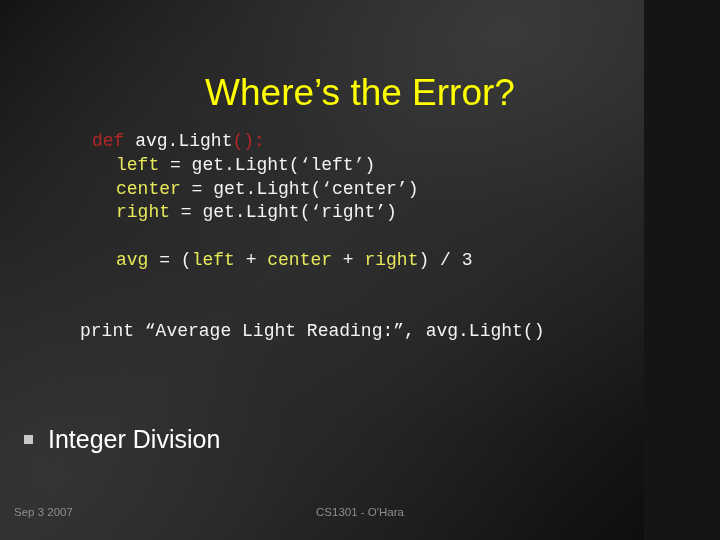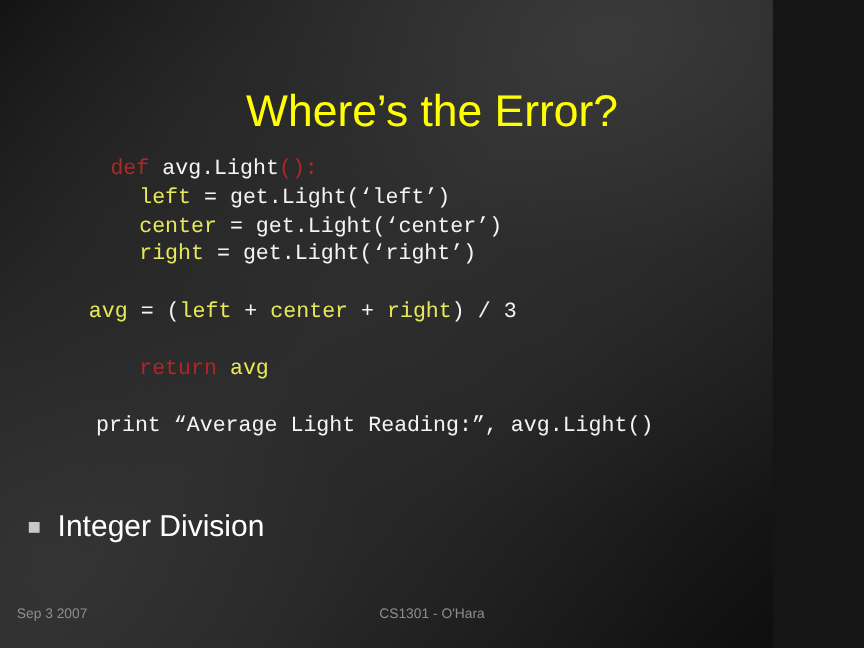--- a/index.html
+++ b/index.html
@@ -125,23 +125,22 @@
 <div id="slide">
 
   <h1 id="title">Where’s the Error?</h1>
 
   <div id="code-block">
       <div class="code-line" style="padding-left: 92px;"><span class="tok-red">def</span><span class="tok-white"> </span><span class="tok-white">avg.Light</span><span class="tok-red">():</span></div>
       <div class="code-line" style="padding-left: 116px;"><span class="tok-yellow">left</span><span class="tok-white"> = get.Light(‘left’)</span></div>
       <div class="code-line" style="padding-left: 116px;"><span class="tok-yellow">center</span><span class="tok-white"> = get.Light(‘center’)</span></div>
       <div class="code-line" style="padding-left: 116px;"><span class="tok-yellow">right</span><span class="tok-white"> = get.Light(‘right’)</span></div>
       <div class="code-line blank" style="padding-left: 0px;"></div>
-      <div class="code-line" style="padding-left: 74px;"><span class="tok-yellow">avg</span><span class="tok-white"> = (</span><span class="tok-yellow">left</span><span class="tok-white"> + </span><span class="tok-yellow">center</span><span class="tok-white"> + </span><span class="tok-yellow">right</span><span class="tok-white">) / 3</span></div>
+      <div class="code-line" style="padding-left: 116px;"><span class="tok-yellow">avg</span><span class="tok-white"> = (</span><span class="tok-yellow">left</span><span class="tok-white"> + </span><span class="tok-yellow">center</span><span class="tok-white"> + </span><span class="tok-yellow">right</span><span class="tok-white">) / 3</span></div>
       <div class="code-line blank" style="padding-left: 0px;"></div>
-      <div class="code-line" style="padding-left: 116px;"><span class="tok-red">return</span><span class="tok-white"> </span><span class="tok-yellow">avg</span></div>
       <div class="code-line blank" style="padding-left: 0px;"></div>
       <div class="code-line" style="padding-left: 80px;"><span class="tok-white">print “Average Light Reading:”, avg.Light()</span></div>
     </div>
 
   <div id="bullets">
       <div class="bullet-row">
         <span class="bullet-marker"></span>
         <span class="bullet-text">Integer Division</span>
       </div>
     </div>

